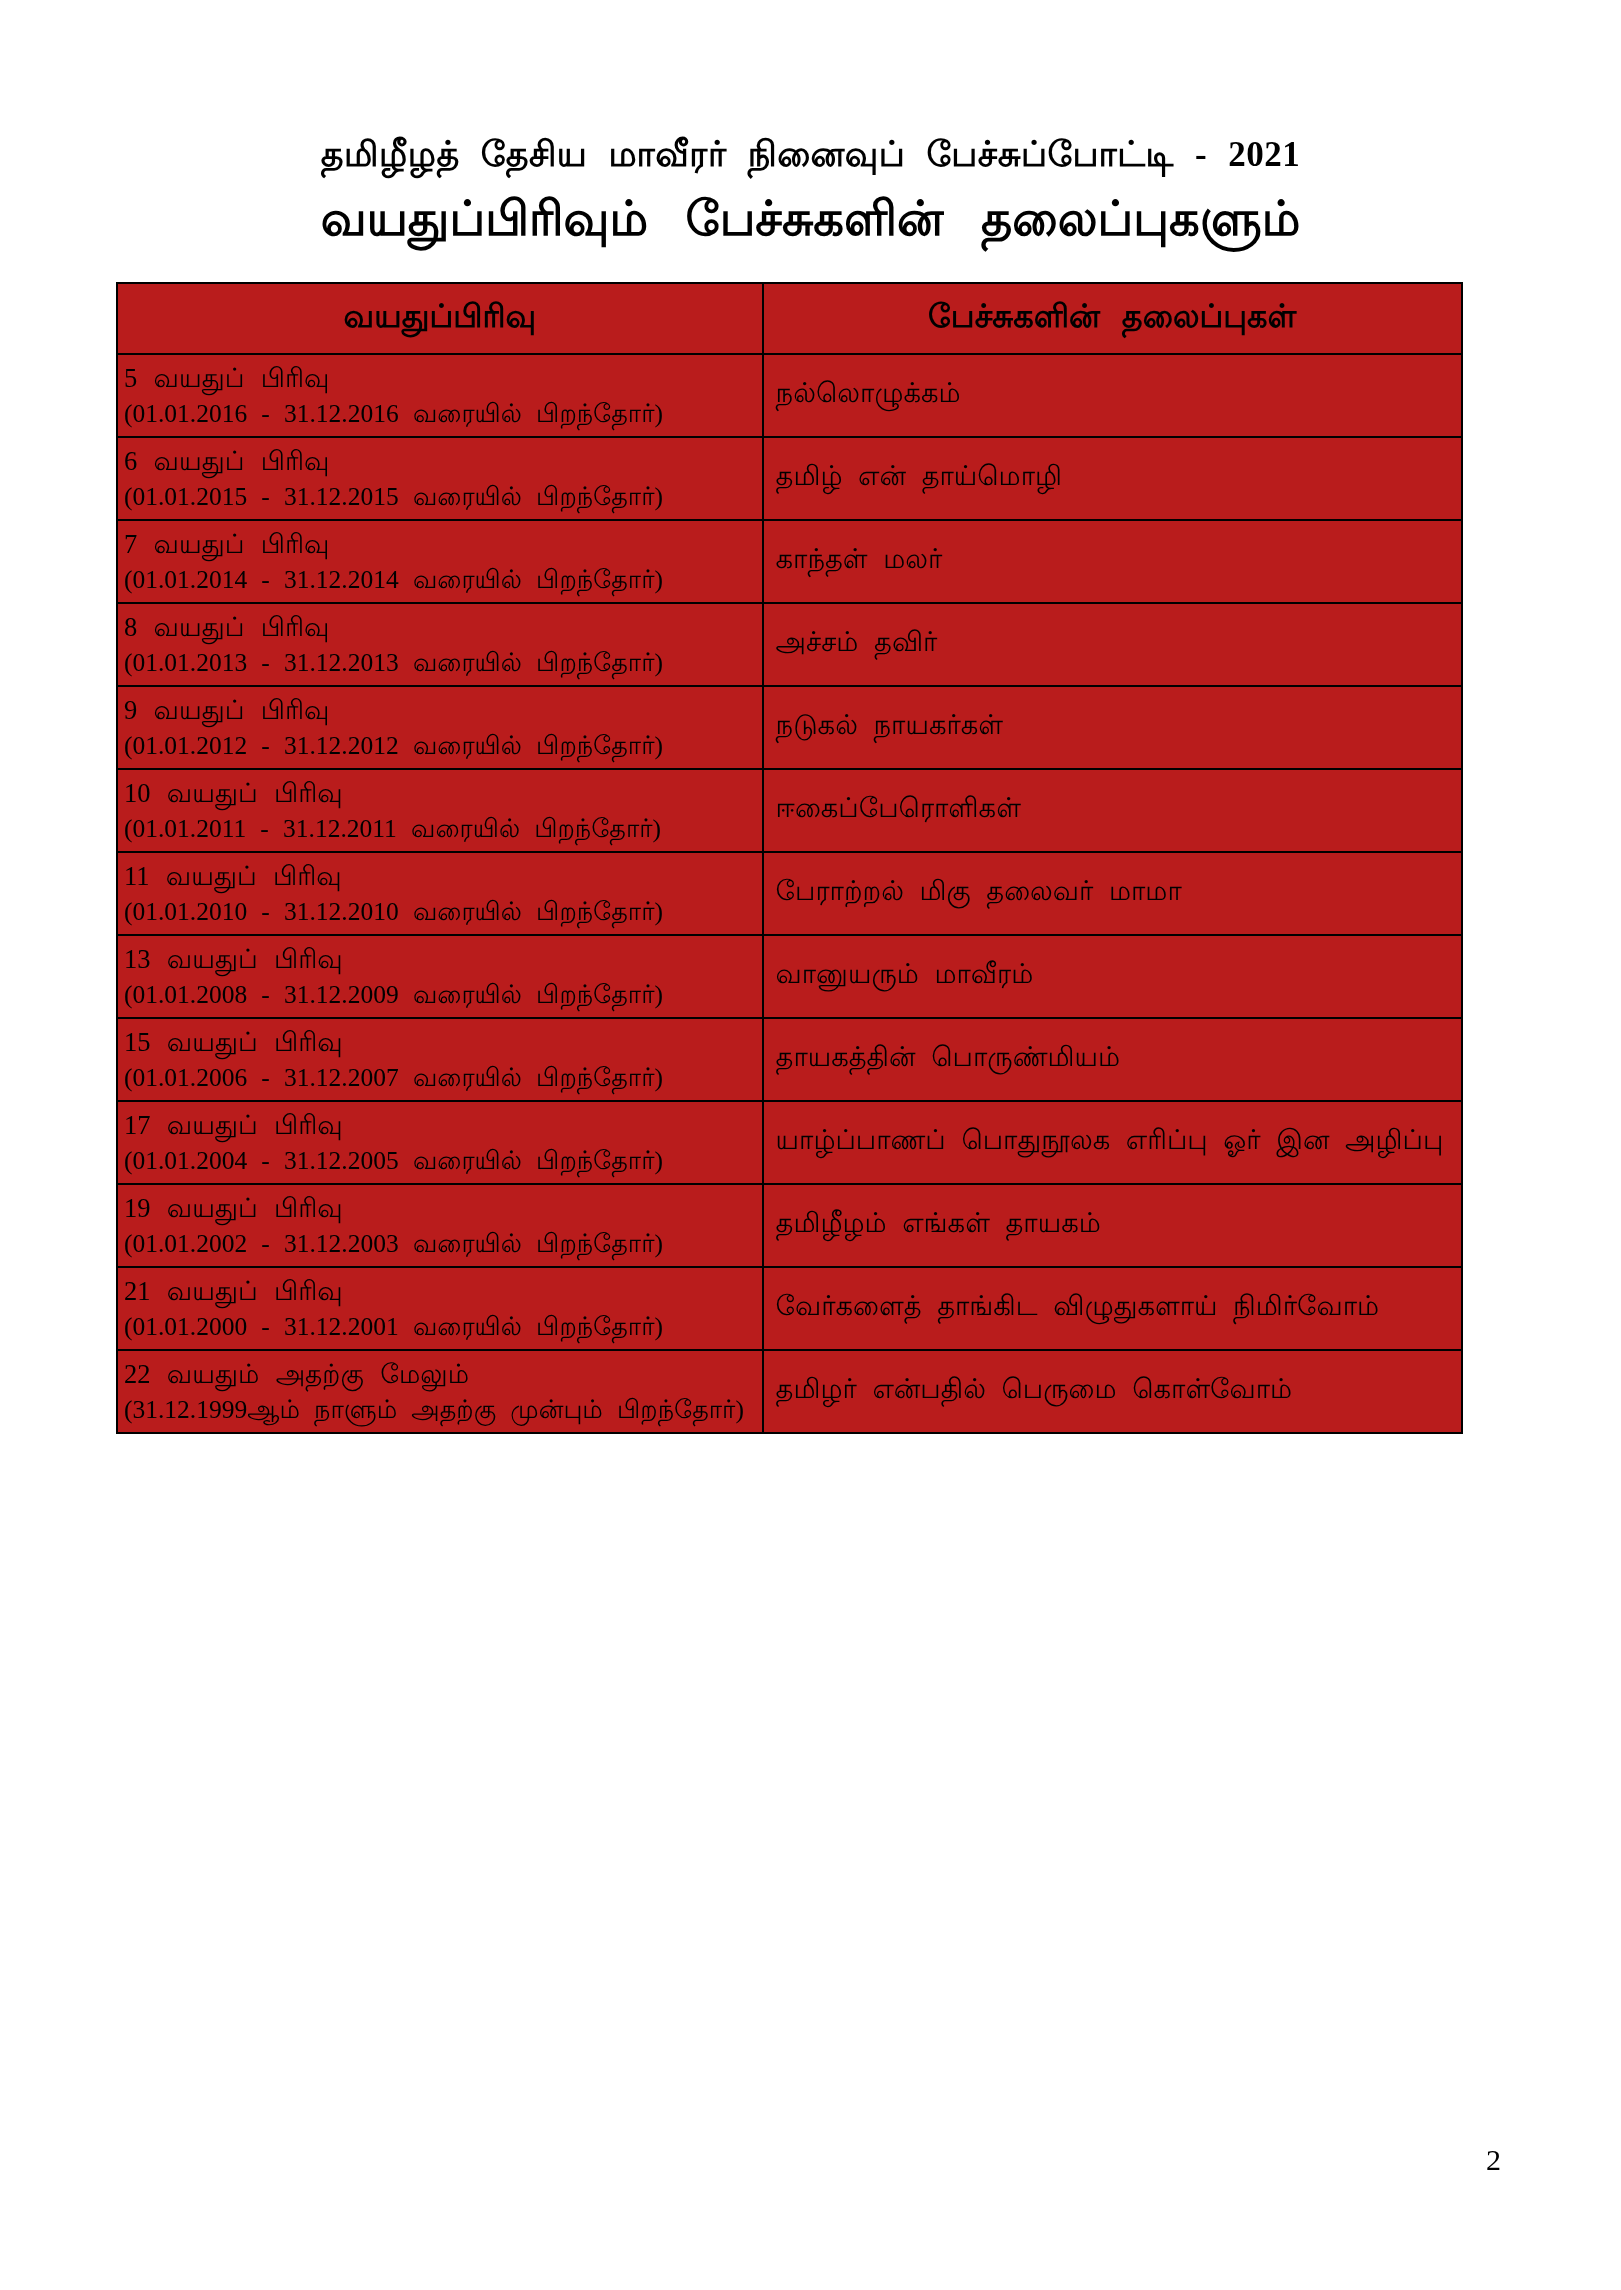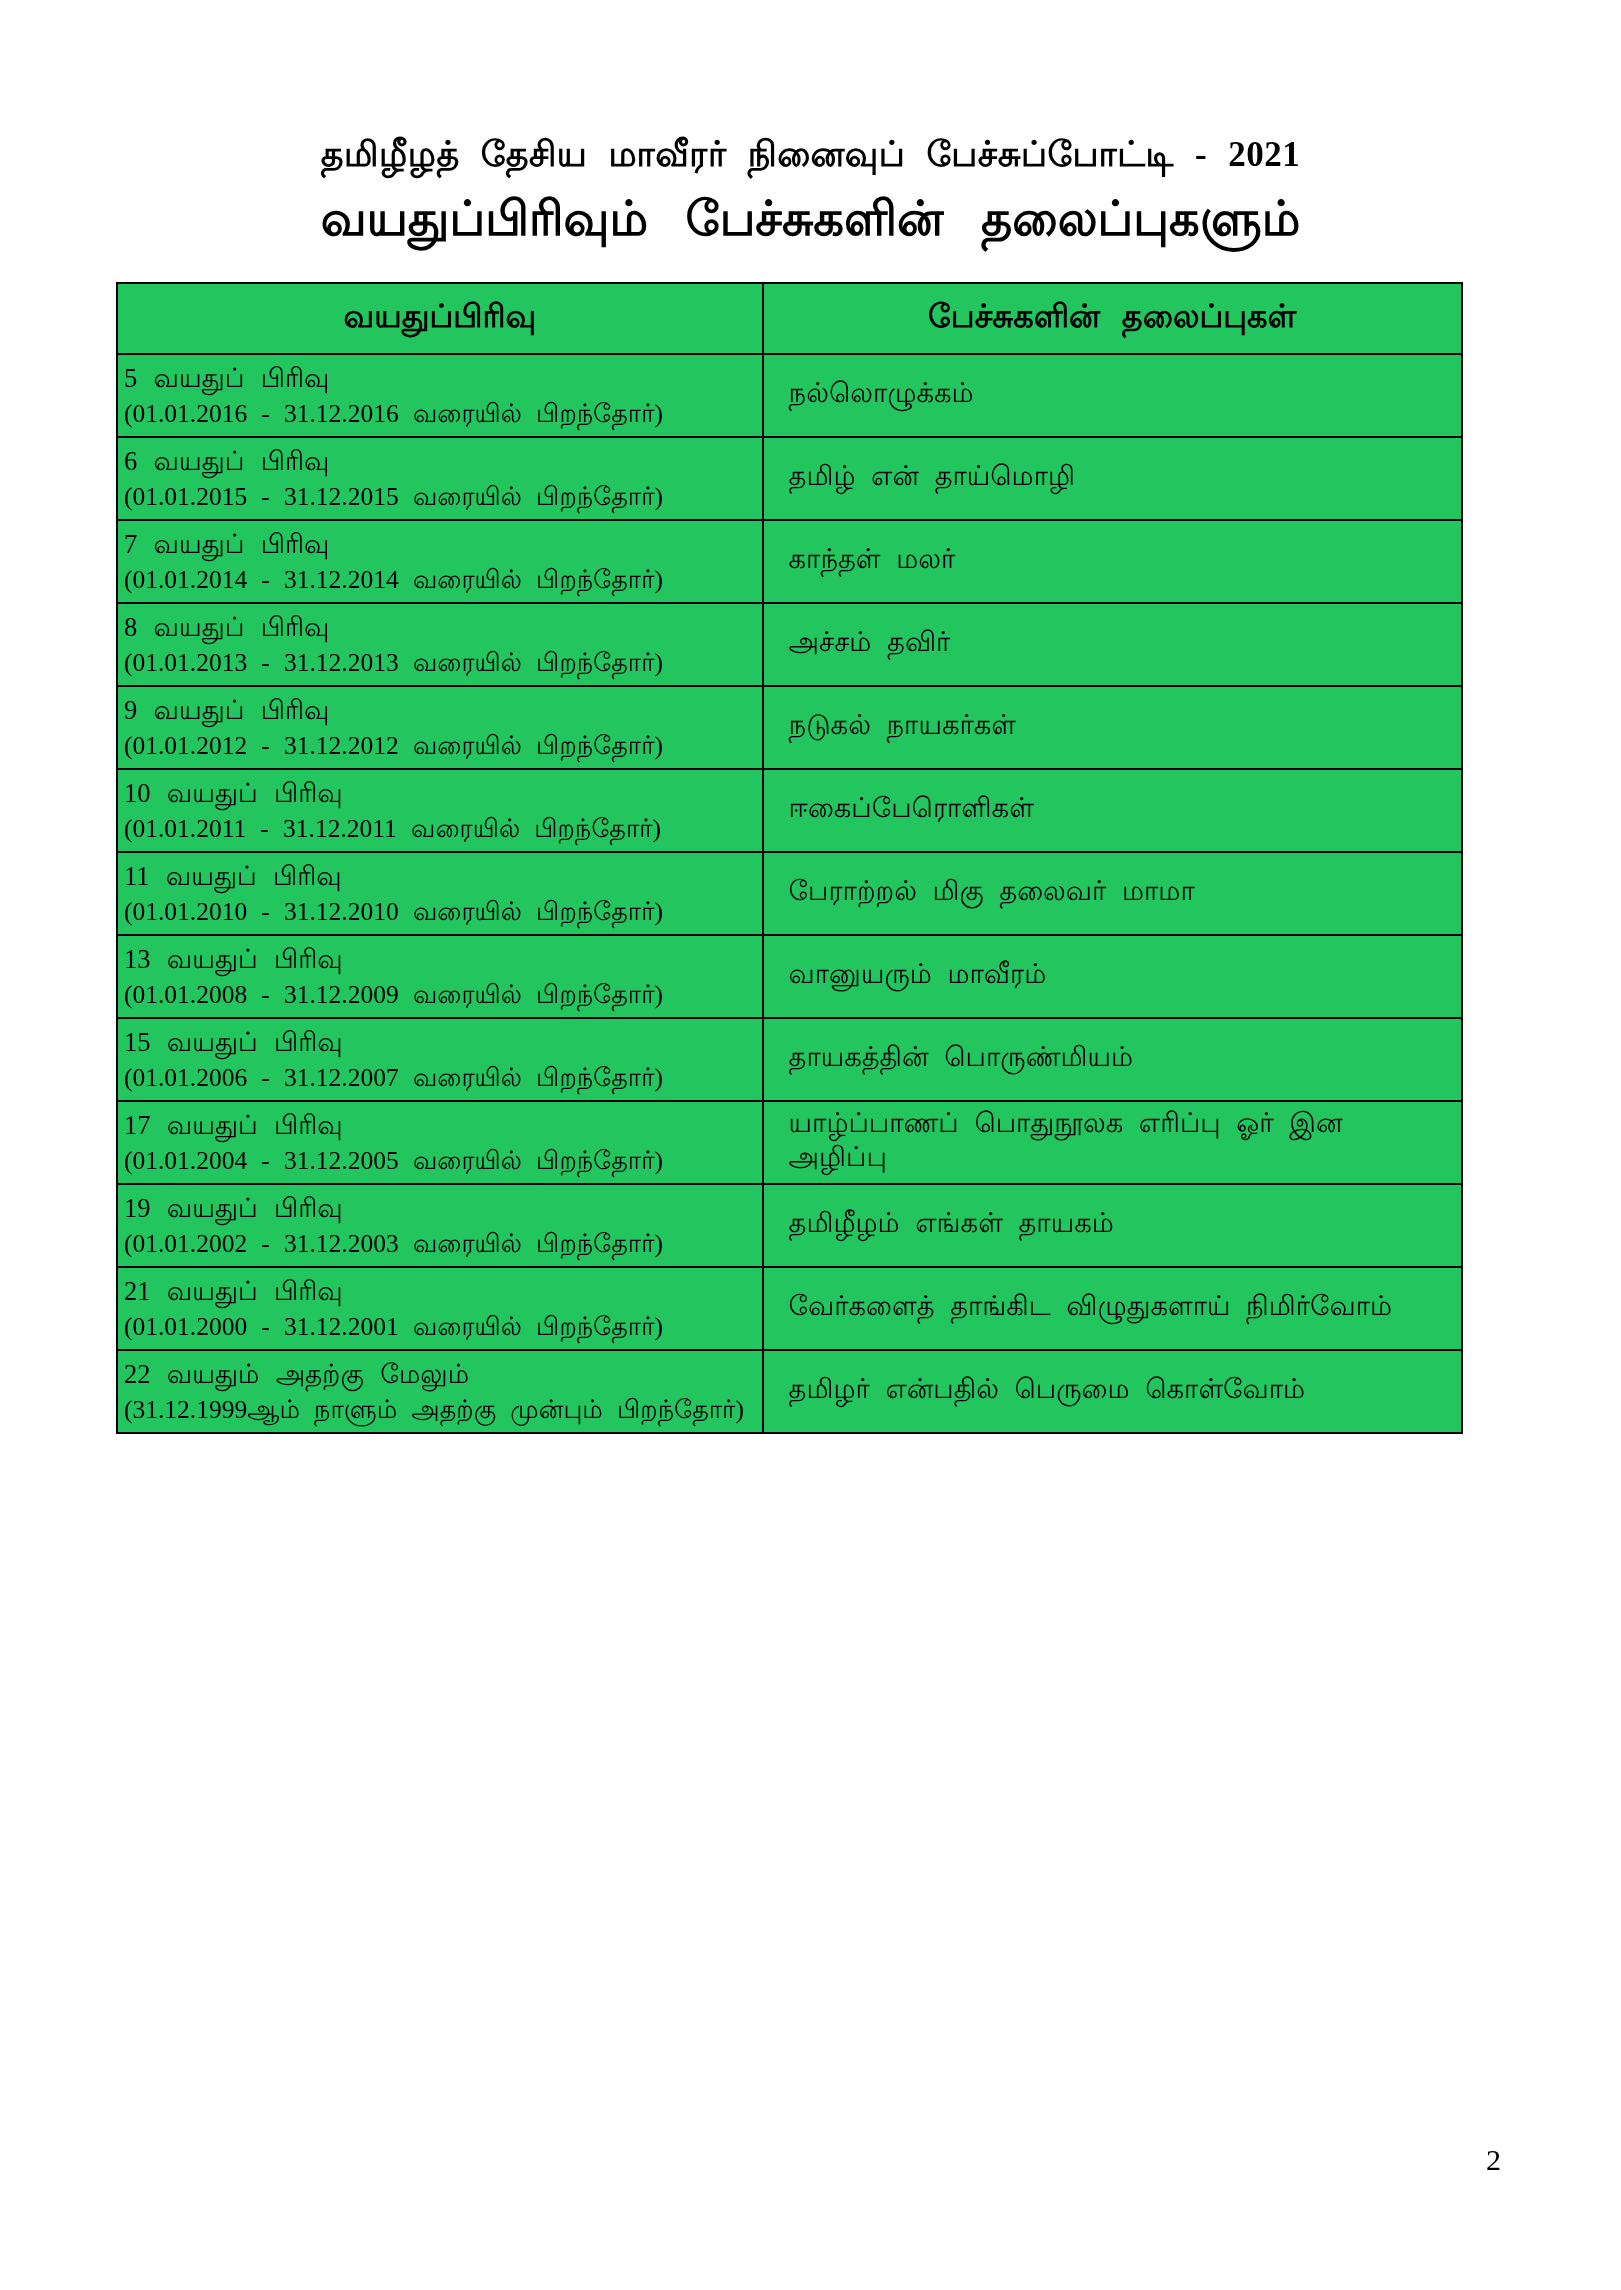--- a/index.html
+++ b/index.html
@@ -30,21 +30,21 @@
   }
   table.main-table {
     border-collapse: collapse;
     margin-left: 116px;
     margin-top: 29px;
     width: 1347px;
     table-layout: fixed;
   }
   .main-table th, .main-table td {
     border: 2.9px solid #000000;
-    background: #22c55e;
+    background: #b91c1c;
   }
   .main-table th {
     height: 71px;
     font-size: 32px;
     font-weight: bold;
     text-align: center;
     word-spacing: 13.7px;
   }
   col.c-age { width: 48%; }
   col.c-topic { width: 52%; }
@@ -55,21 +55,21 @@
     line-height: 1.35;
     word-spacing: 9.8px;
   }
   .range-line {
     font-size: 25.5px;
     line-height: 1.3;
     word-spacing: 7.8px;
     white-space: nowrap;
   }
   .topic-cell {
-    padding-left: 25px;
+    padding-left: 12px;
     padding-right: 5.9px;
     font-size: 27.4px;
     word-spacing: 8.8px;
   }
   .page-number {
     position: absolute;
     top: 2143px;
     left: 1486px;
     font-size: 30px;
   }

